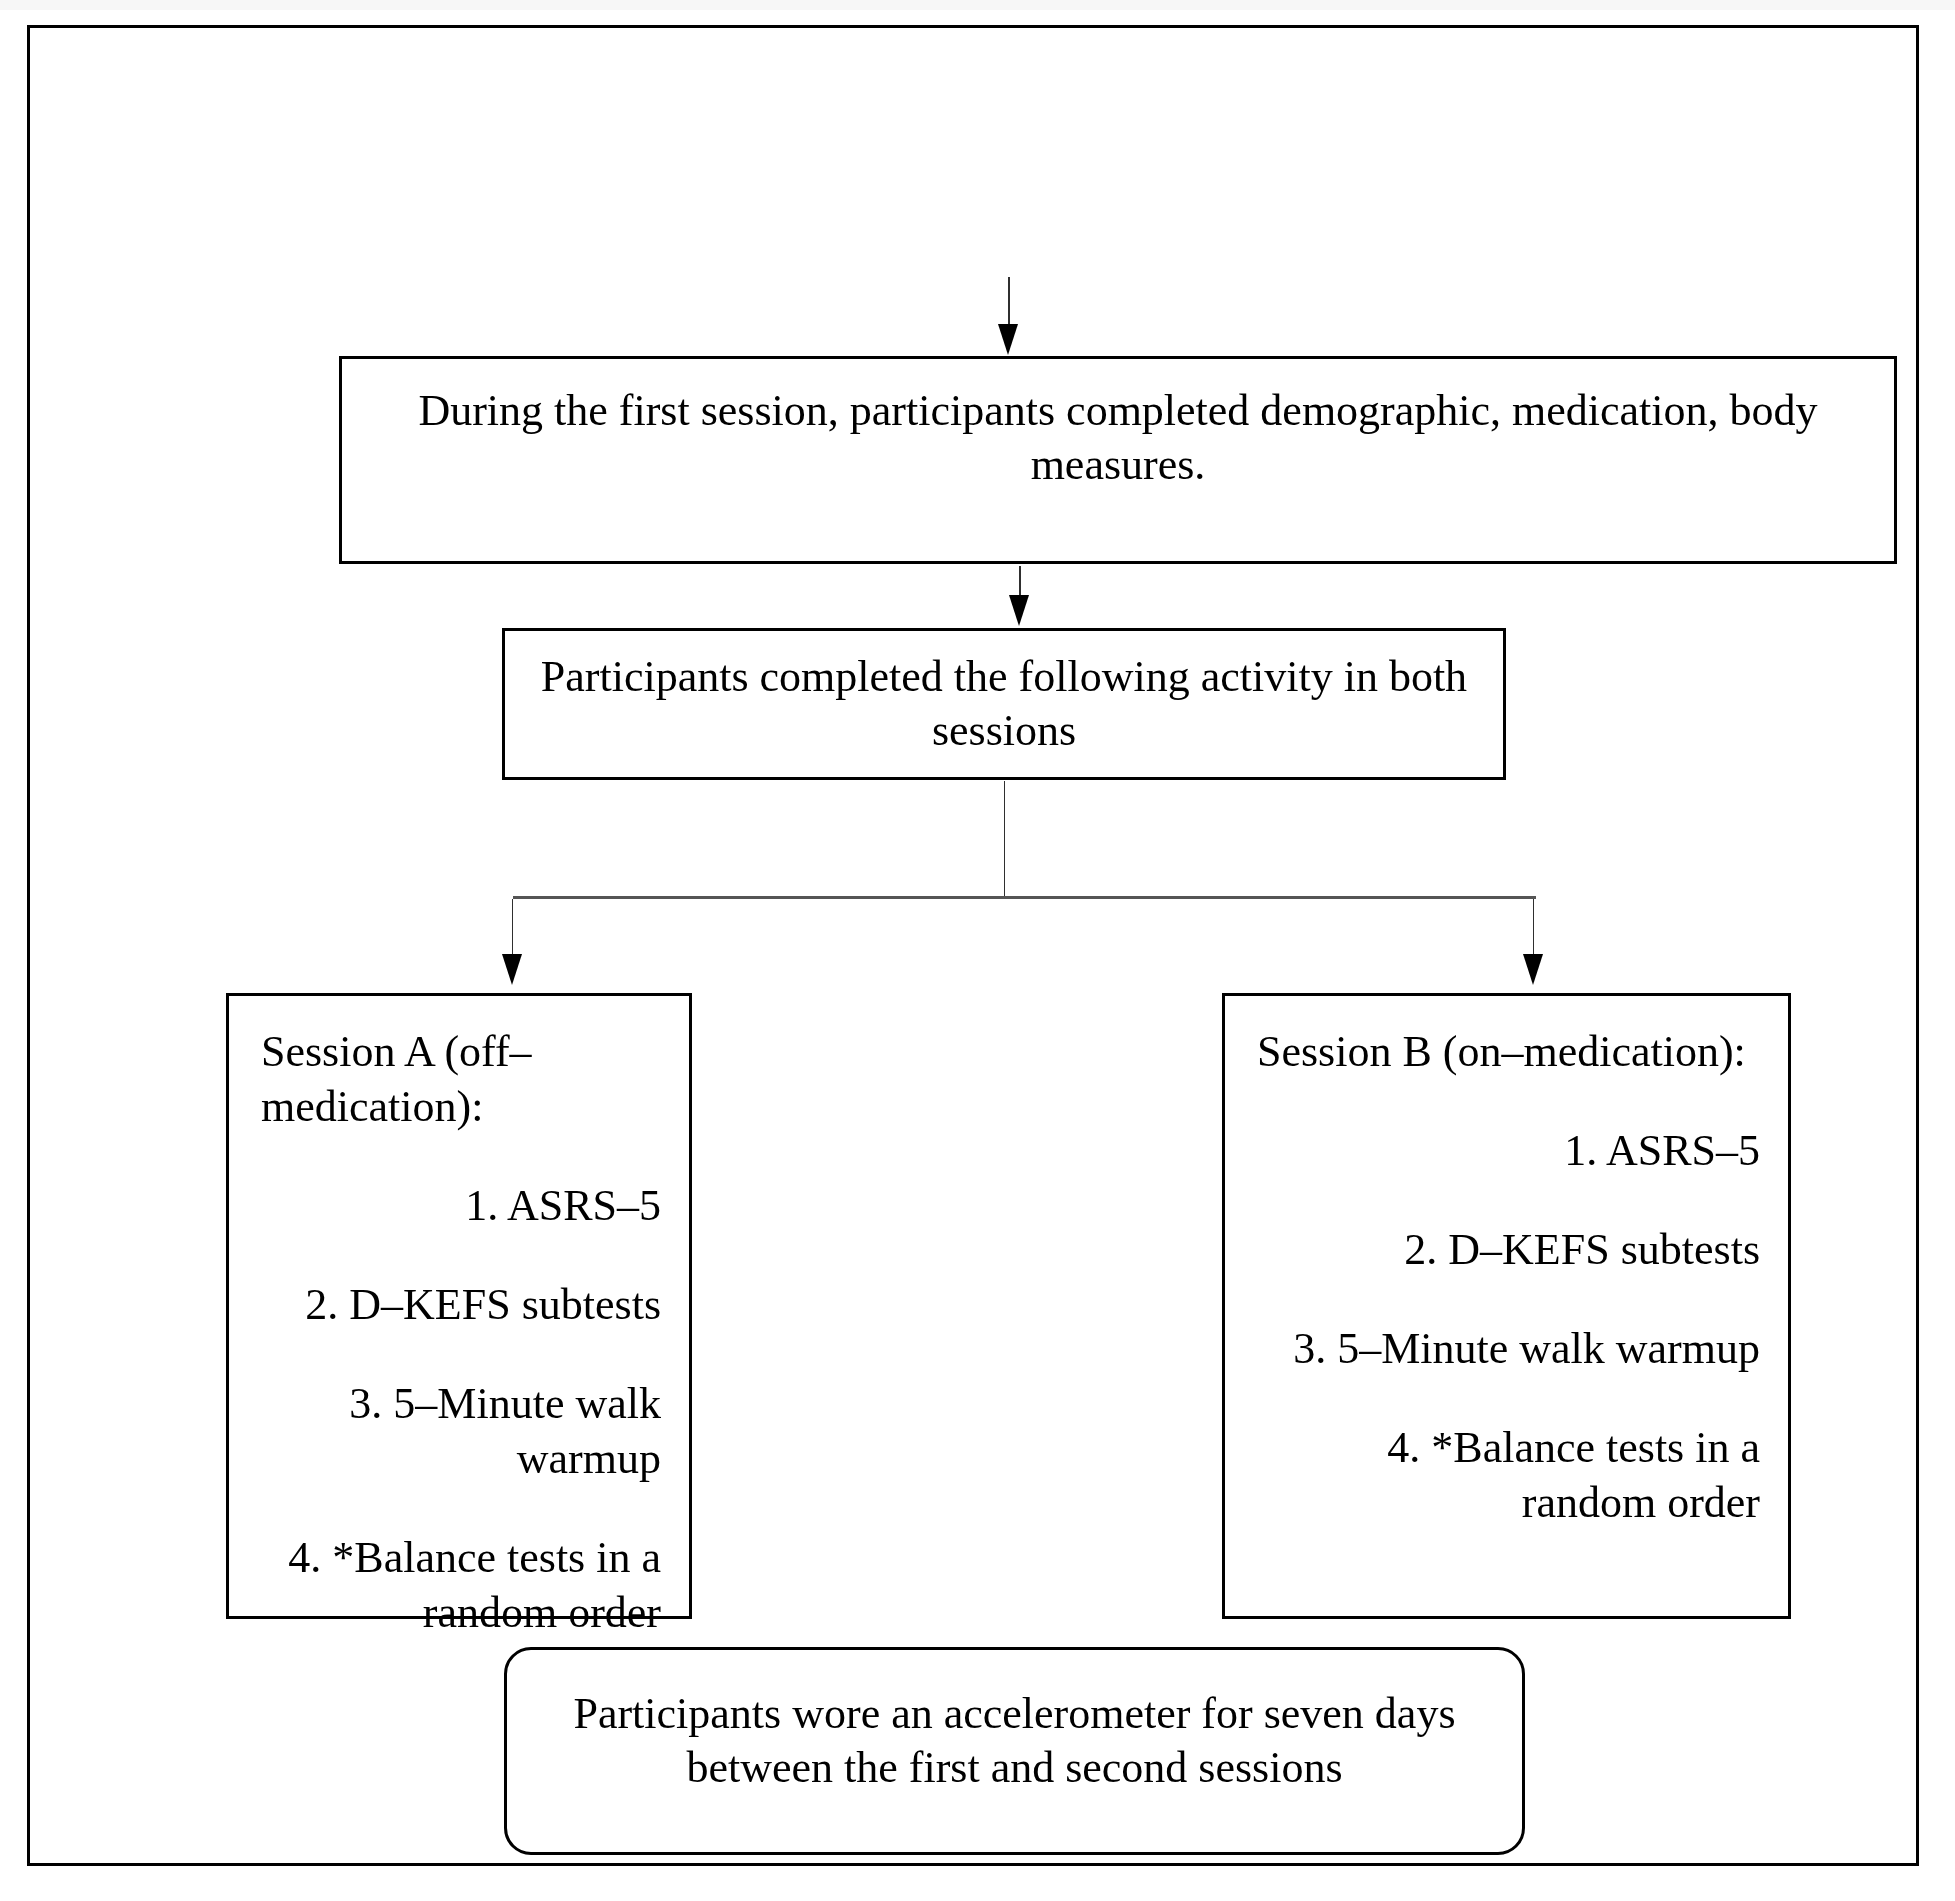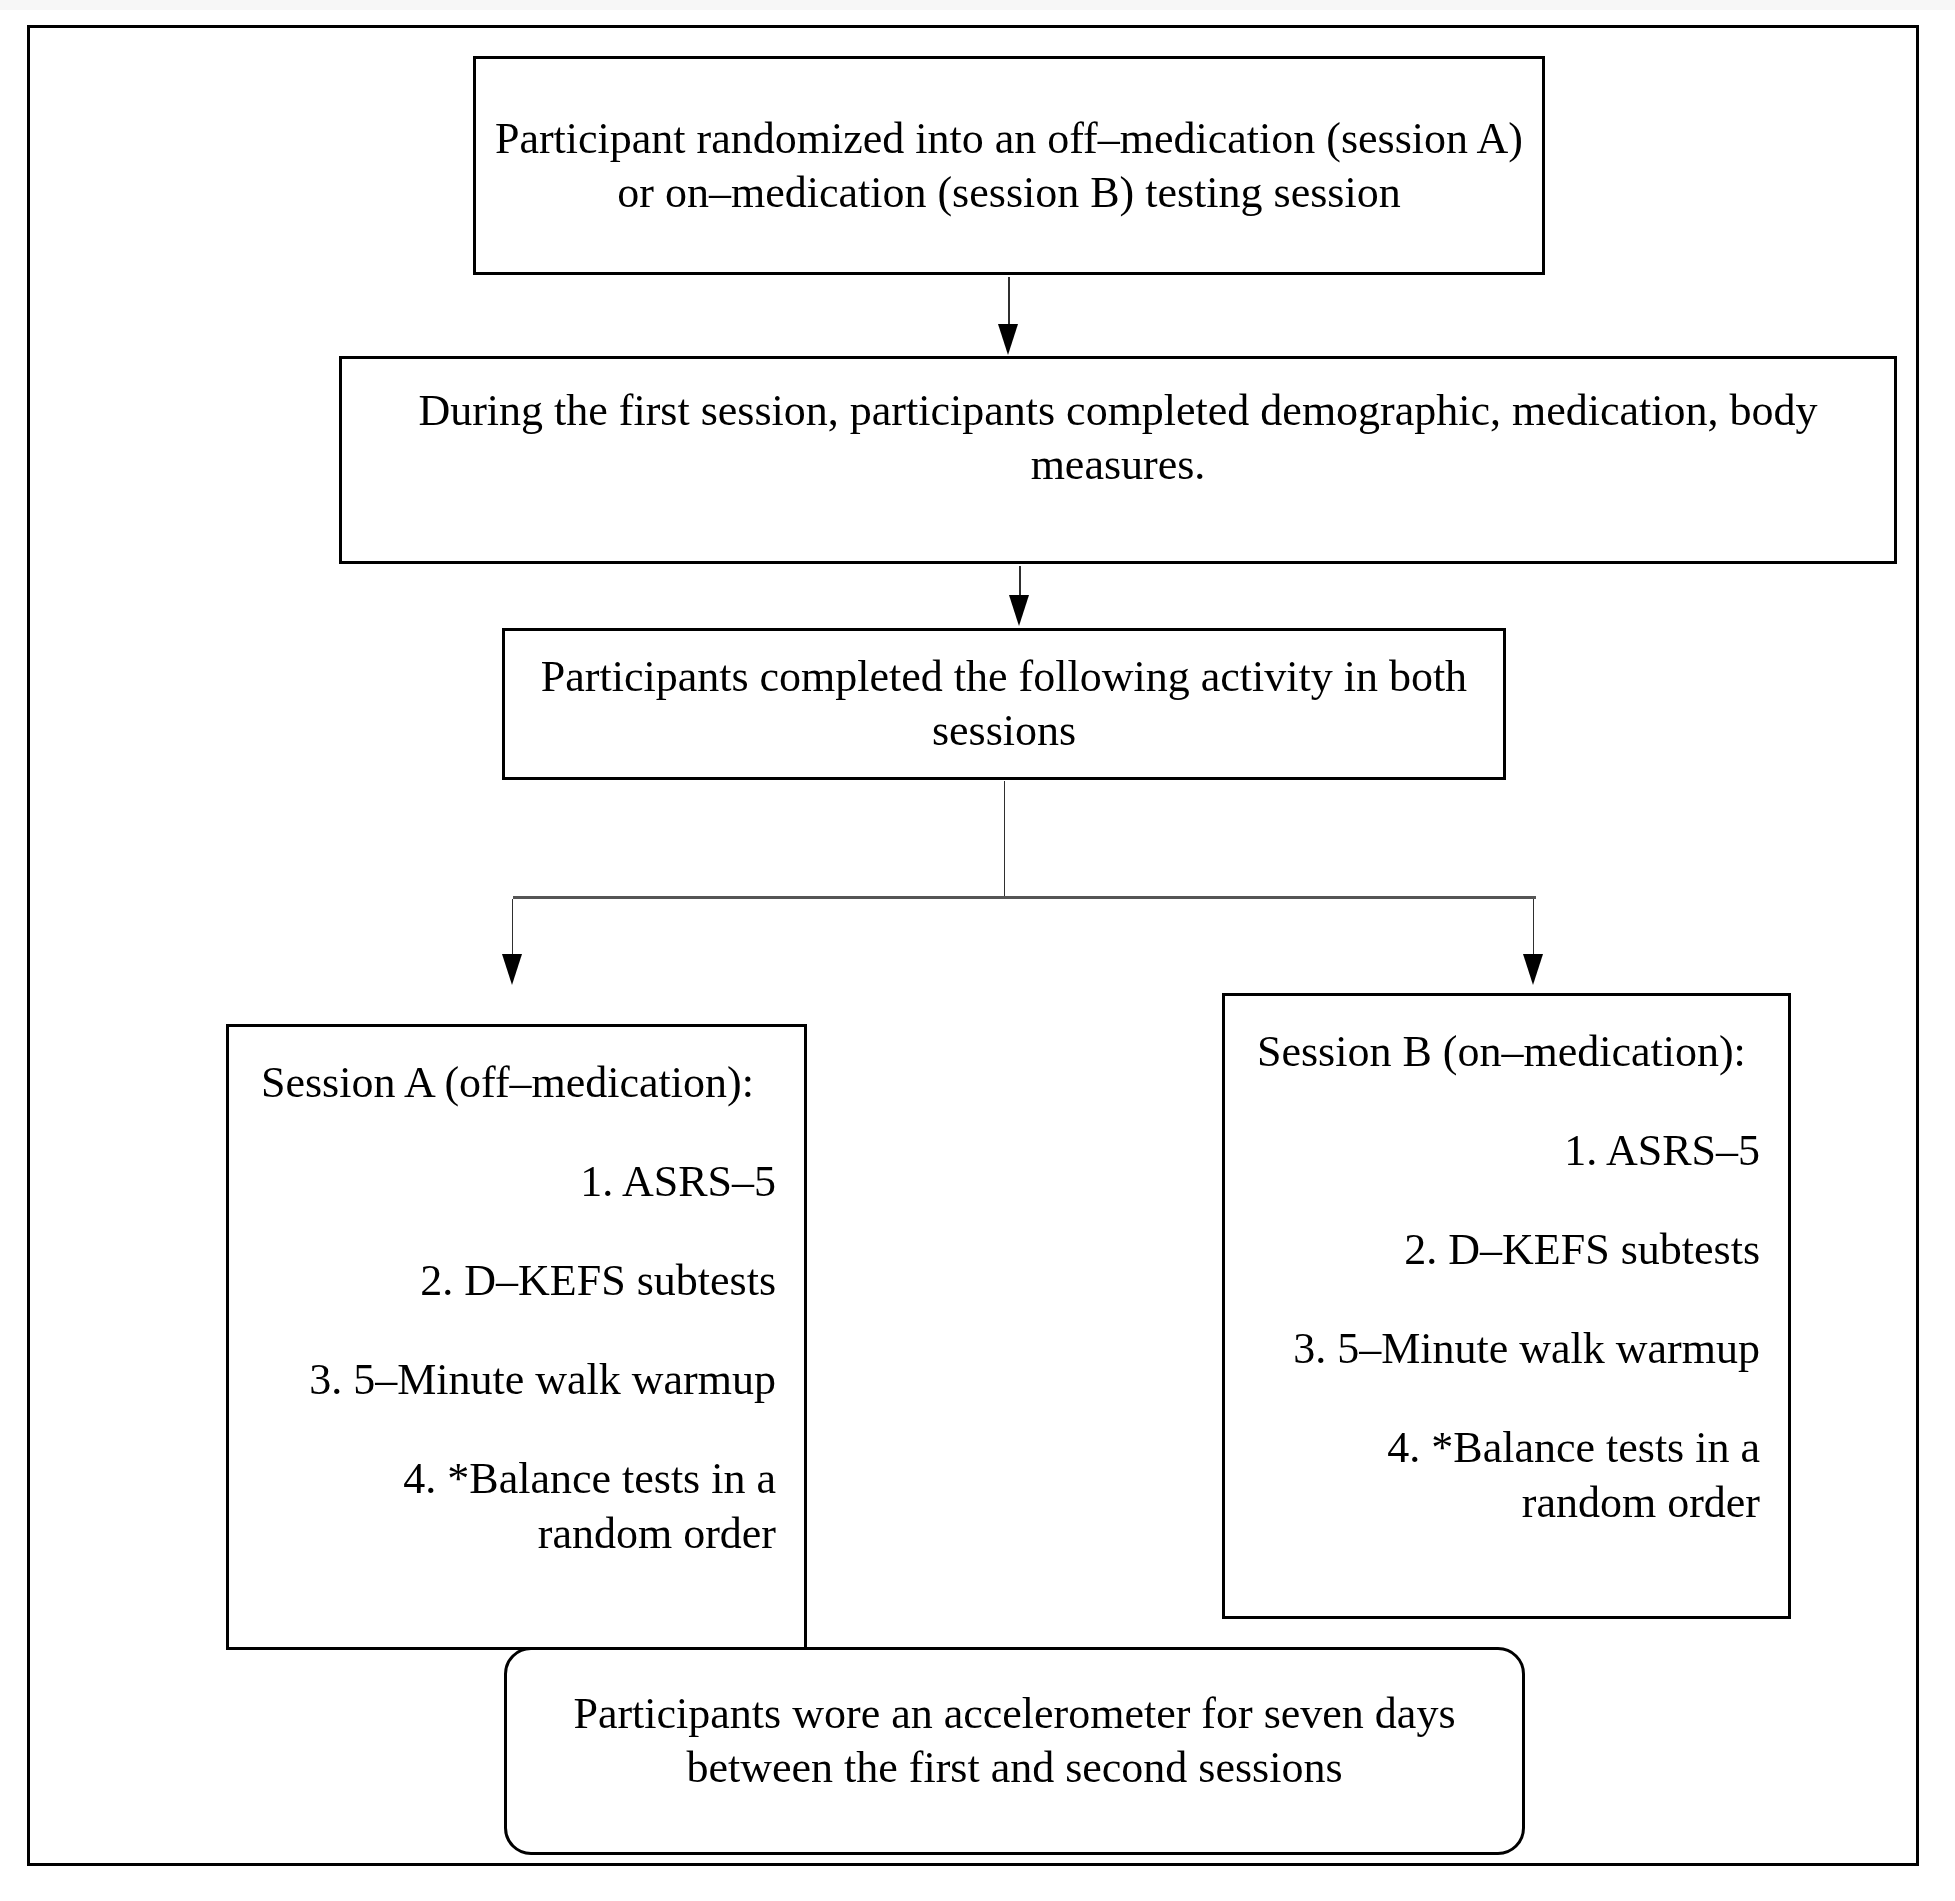--- a/index.html
+++ b/index.html
@@ -51,21 +51,21 @@
     position: absolute;
     top: 993px;
     height: 626px;
     border: 3.5px solid #000;
     box-sizing: border-box;
     background: #fff;
     font-size: 44px;
     line-height: 55px;
     padding: 28px 28px 0 32px;
   }
-  .session-a { left: 226px;  width: 581px; margin-top: 31px; }
+  .session-a { left: 226px;  width: 466px; }
   .session-b { left: 1222px; width: 569px; }
   .session-box .list-item { margin-top: 44px; text-align: right; }
 
   .vline {
     position: absolute;
     width: 2.1px;
     background: #2f2f2f;
   }
   .hline {
     position: absolute;
@@ -82,23 +82,20 @@
 </style>
 </head>
 <body>
 
 <div id="canvas">
 
   <div class="top-strip"></div>
 
   <div class="outer-border"></div>
 
-  <div class="fbox box1 center-text">
-    <span>Participant randomized into an off–medication (session A) or on–medication (session B) testing session</span>
-  </div>
 
   <div class="vline" style="left:1008px; top:277px; height:52px;"></div>
   <div class="arrowhead" style="left:998px; top:324px;"></div>
 
   <div class="fbox box2">
     <span>During the first session, participants completed demographic, medication, body measures.</span>
   </div>
 
   <div class="vline" style="left:1019px; top:566px; height:32px;"></div>
   <div class="arrowhead" style="left:1009px; top:595px;"></div>

